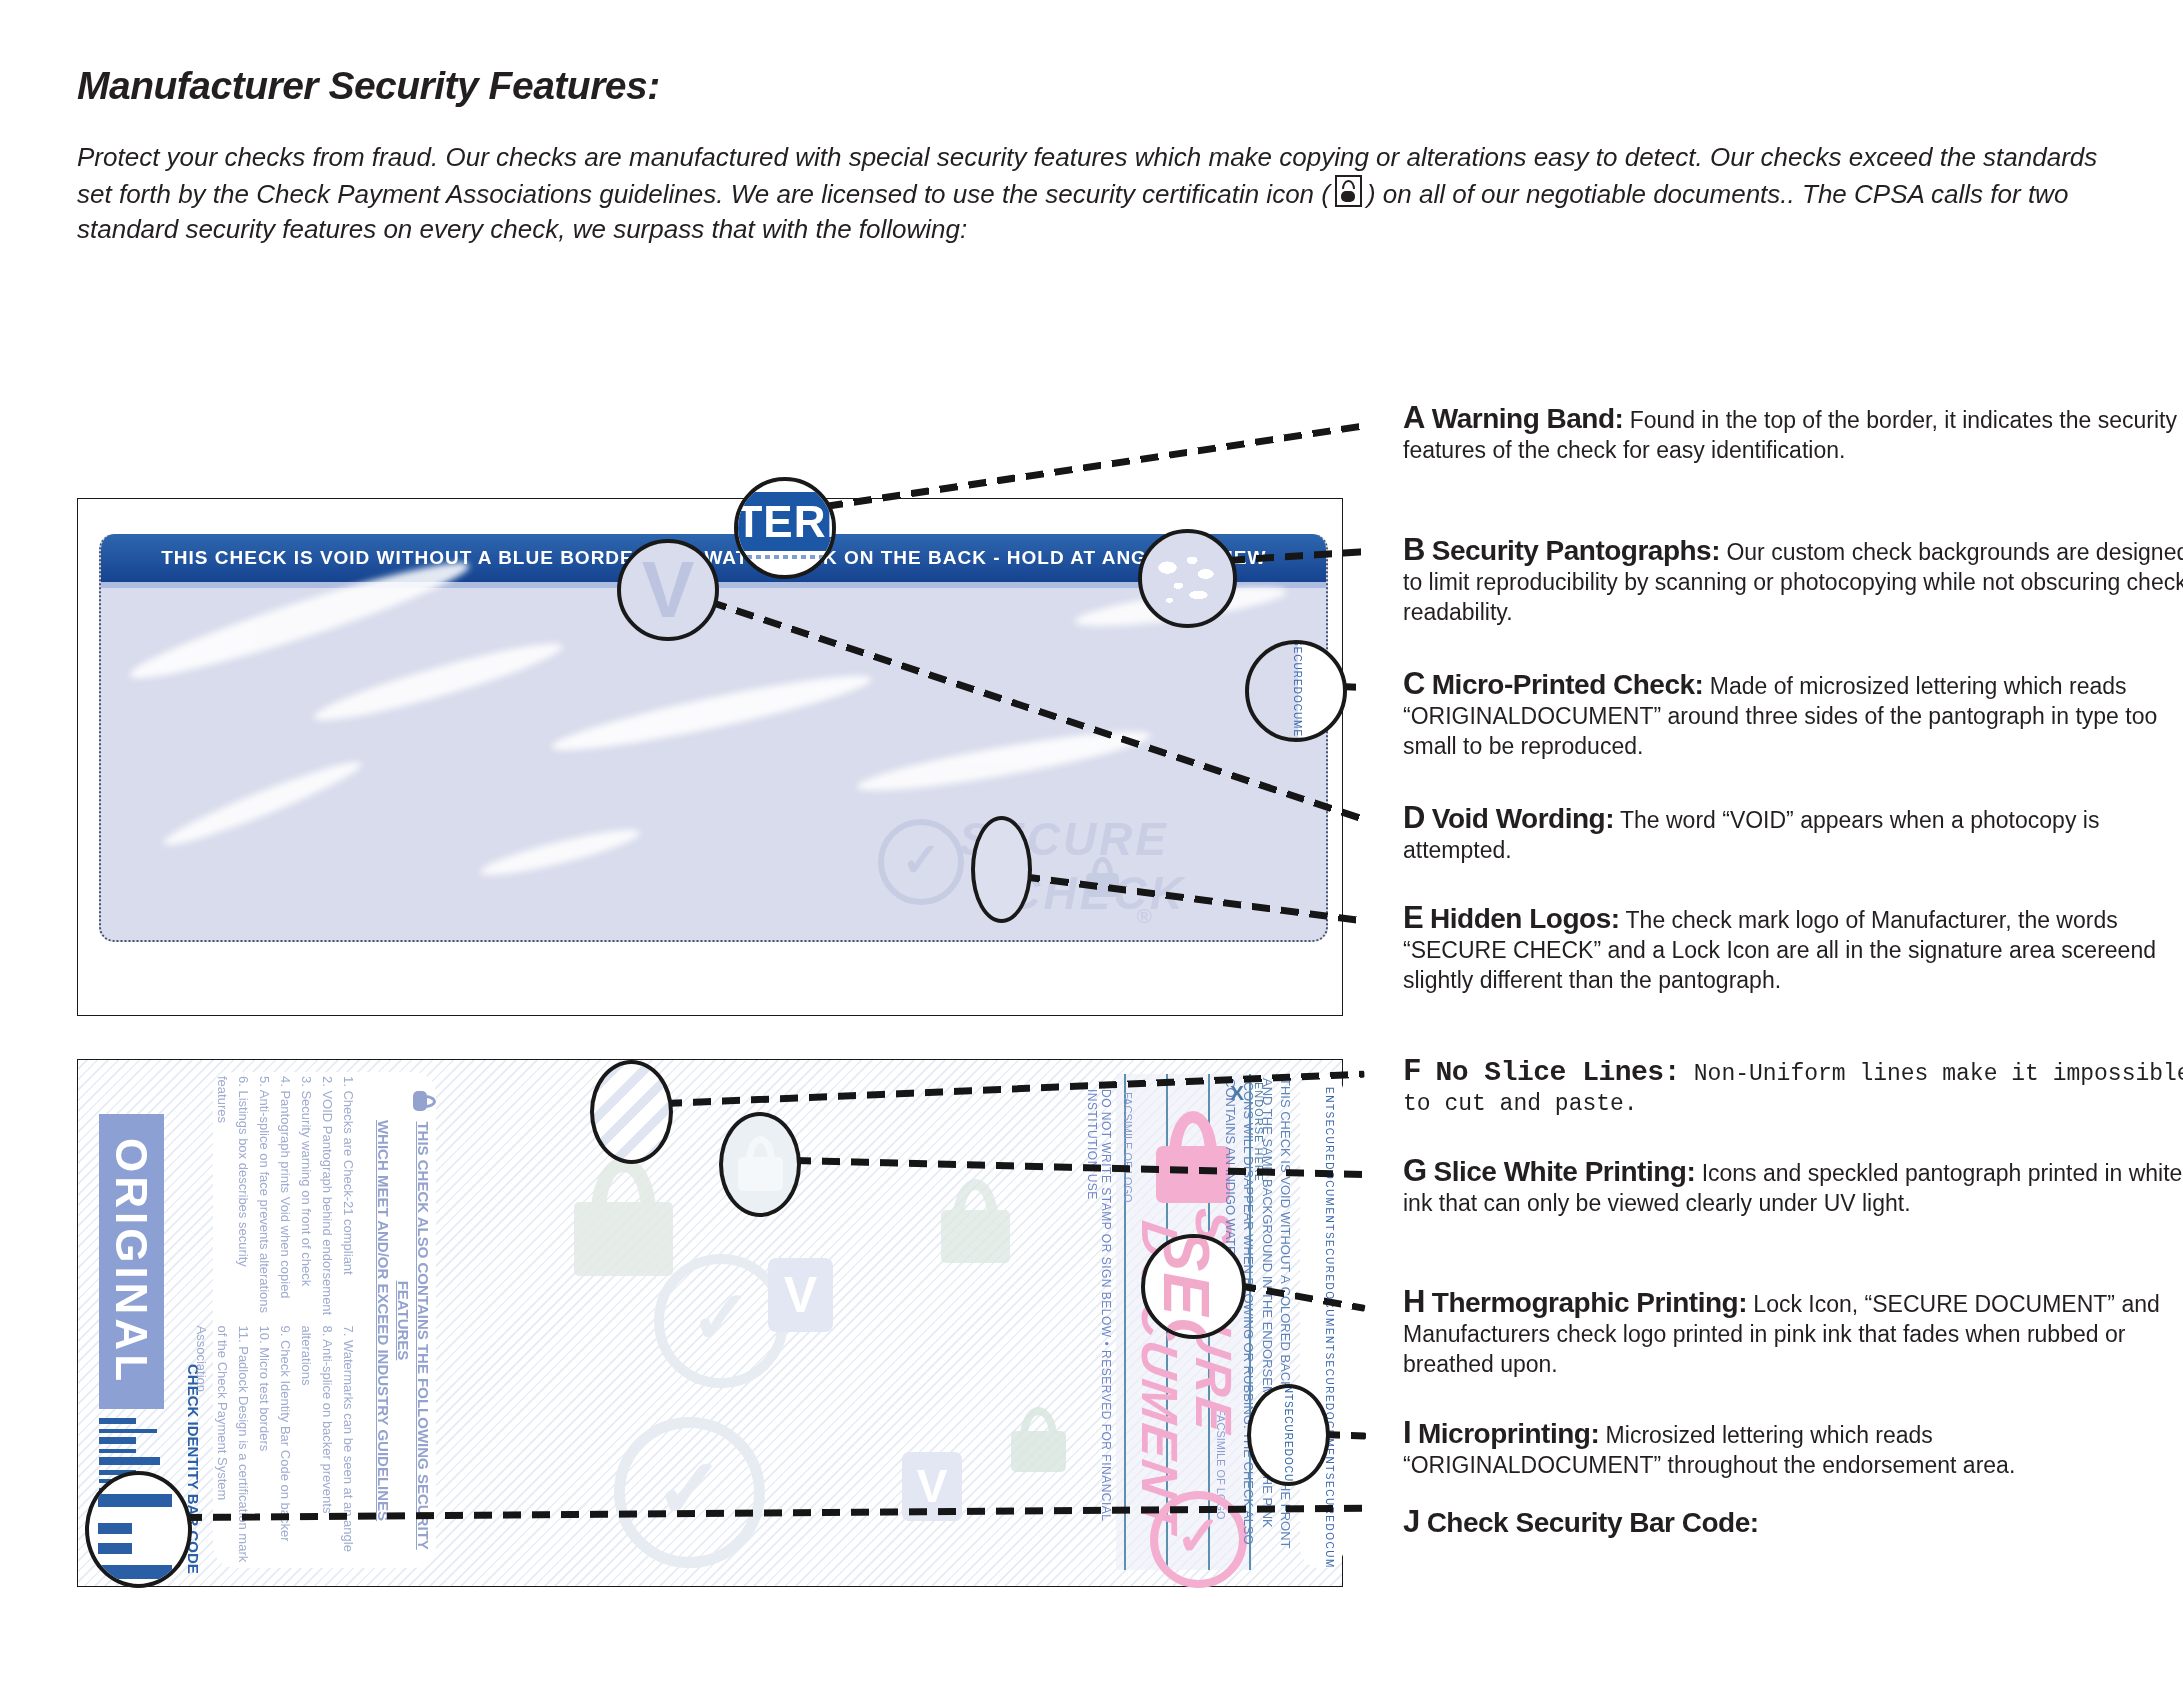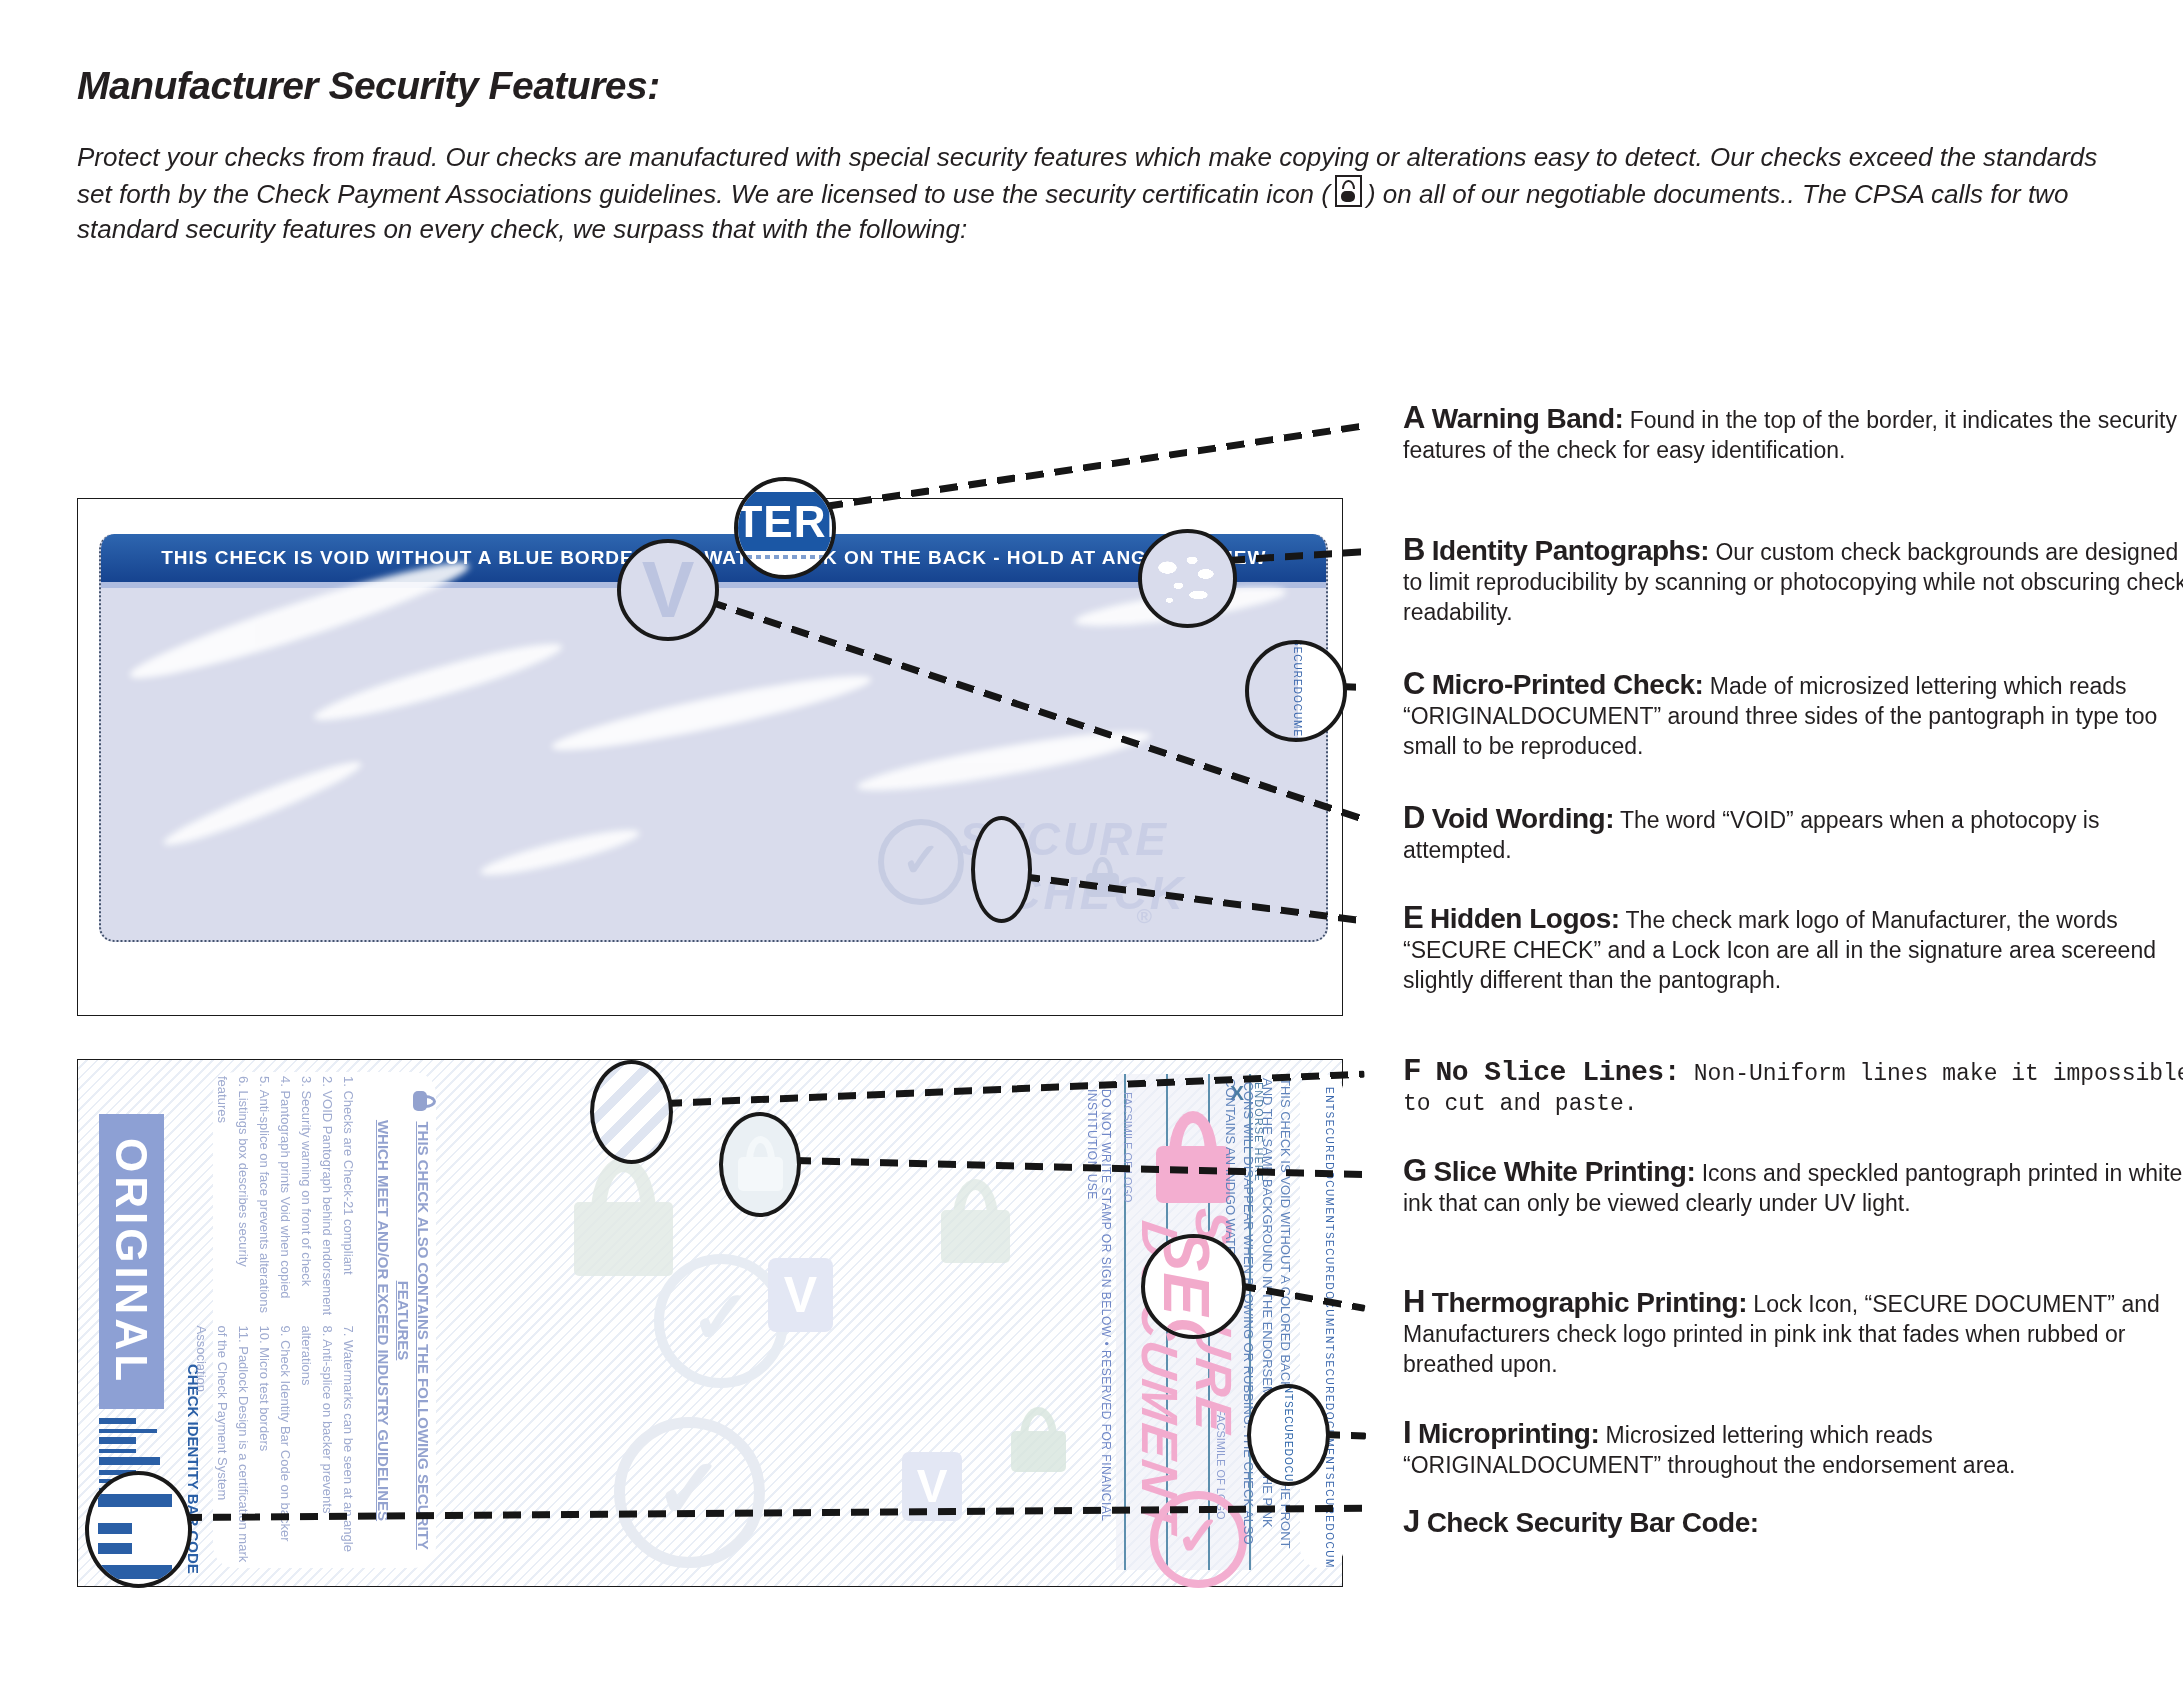--- a/index.html
+++ b/index.html
@@ -216,21 +216,21 @@
 </div>
 
 <div class="abs mag" style="left:85px;top:1471px;width:99px;height:109px;">
   <div class="bar" style="position:absolute;left:9px;top:19px;width:74px;height:13px;"></div>
   <div class="bar" style="position:absolute;left:9px;top:48px;width:34px;height:11px;"></div>
   <div class="bar" style="position:absolute;left:9px;top:68px;width:34px;height:11px;"></div>
   <div class="bar" style="position:absolute;left:9px;top:90px;width:74px;height:14px;"></div>
 </div>
 
 <div class="abs callout" style="left:1367px;top:403px;"><span class="letter">A</span> <span class="cname">Warning Band:</span> <span>Found in the top of the border, it indicates the security features of the check for easy identification.</span></div>
-<div class="abs callout" style="left:1367px;top:535px;"><span class="letter">B</span> <span class="cname">Identity Pantographs:</span> <span>Our custom check backgrounds are designed to limit reproducibility by scanning or photocopying while not obscuring check readability.</span></div>
+<div class="abs callout" style="left:1367px;top:535px;"><span class="letter">B</span> <span class="cname">Security Pantographs:</span> <span>Our custom check backgrounds are designed to limit reproducibility by scanning or photocopying while not obscuring check readability.</span></div>
 <div class="abs callout" style="left:1367px;top:669px;"><span class="letter">C</span> <span class="cname">Micro-Printed Check:</span> <span>Made of microsized lettering which reads “ORIGINALDOCUMENT” around three sides of the pantograph in type too small to be reproduced.</span></div>
 <div class="abs callout" style="left:1367px;top:803px;"><span class="letter">D</span> <span class="cname">Void Wording:</span> <span>The word “VOID” appears when a photocopy is attempted.</span></div>
 <div class="abs callout" style="left:1367px;top:903px;"><span class="letter">E</span> <span class="cname">Hidden Logos:</span> <span>The check mark logo of Manufacturer, the words “SECURE CHECK” and a Lock Icon are all in the signature area scereend slightly different than the pantograph.</span></div>
 <div class="abs callout" style="left:1367px;top:1057px;font-family:Liberation Mono, monospace;"><span class="letter">F</span> <span class="cname">No Slice Lines:</span> <span>Non-Uniform lines make it impossible to cut and paste.</span></div>
 <div class="abs callout" style="left:1367px;top:1156px;"><span class="letter">G</span> <span class="cname">Slice White Printing:</span> <span>Icons and speckled pantograph printed in white ink that can only be viewed clearly under UV light.</span></div>
 <div class="abs callout" style="left:1367px;top:1287px;"><span class="letter">H</span> <span class="cname">Thermographic Printing:</span> <span>Lock Icon, “SECURE DOCUMENT” and Manufacturers check logo printed in pink ink that fades when rubbed or breathed upon.</span></div>
 <div class="abs callout" style="left:1367px;top:1418px;"><span class="letter">I</span> <span class="cname">Microprinting:</span> <span>Microsized lettering which reads “ORIGINALDOCUMENT” throughout the endorsement area.</span></div>
 <div class="abs callout" style="left:1367px;top:1507px;"><span class="letter">J</span> <span class="cname">Check Security Bar Code:</span> <span></span></div>
 
 

